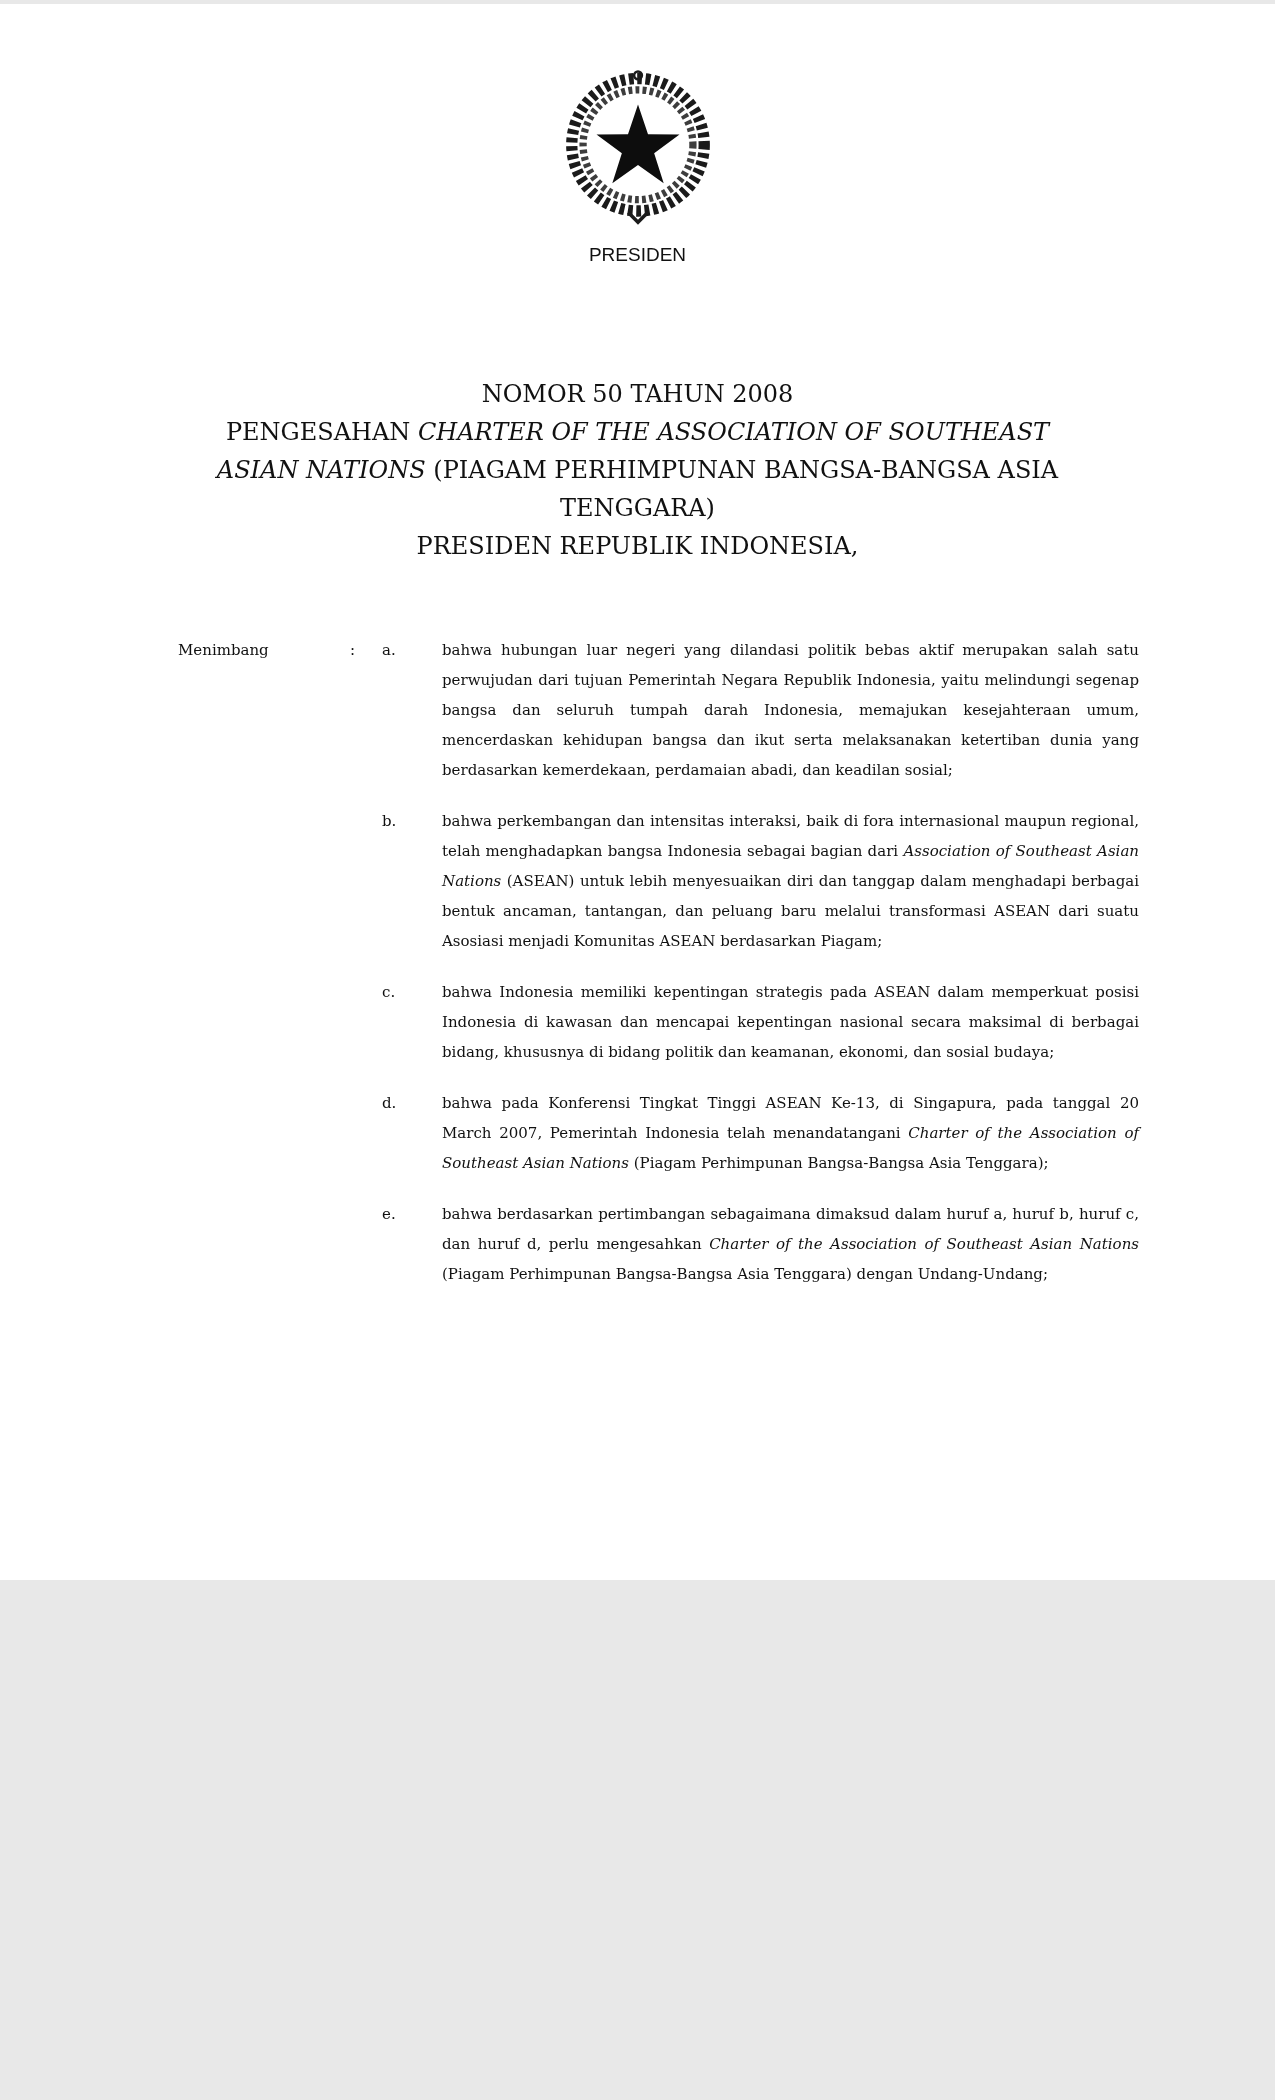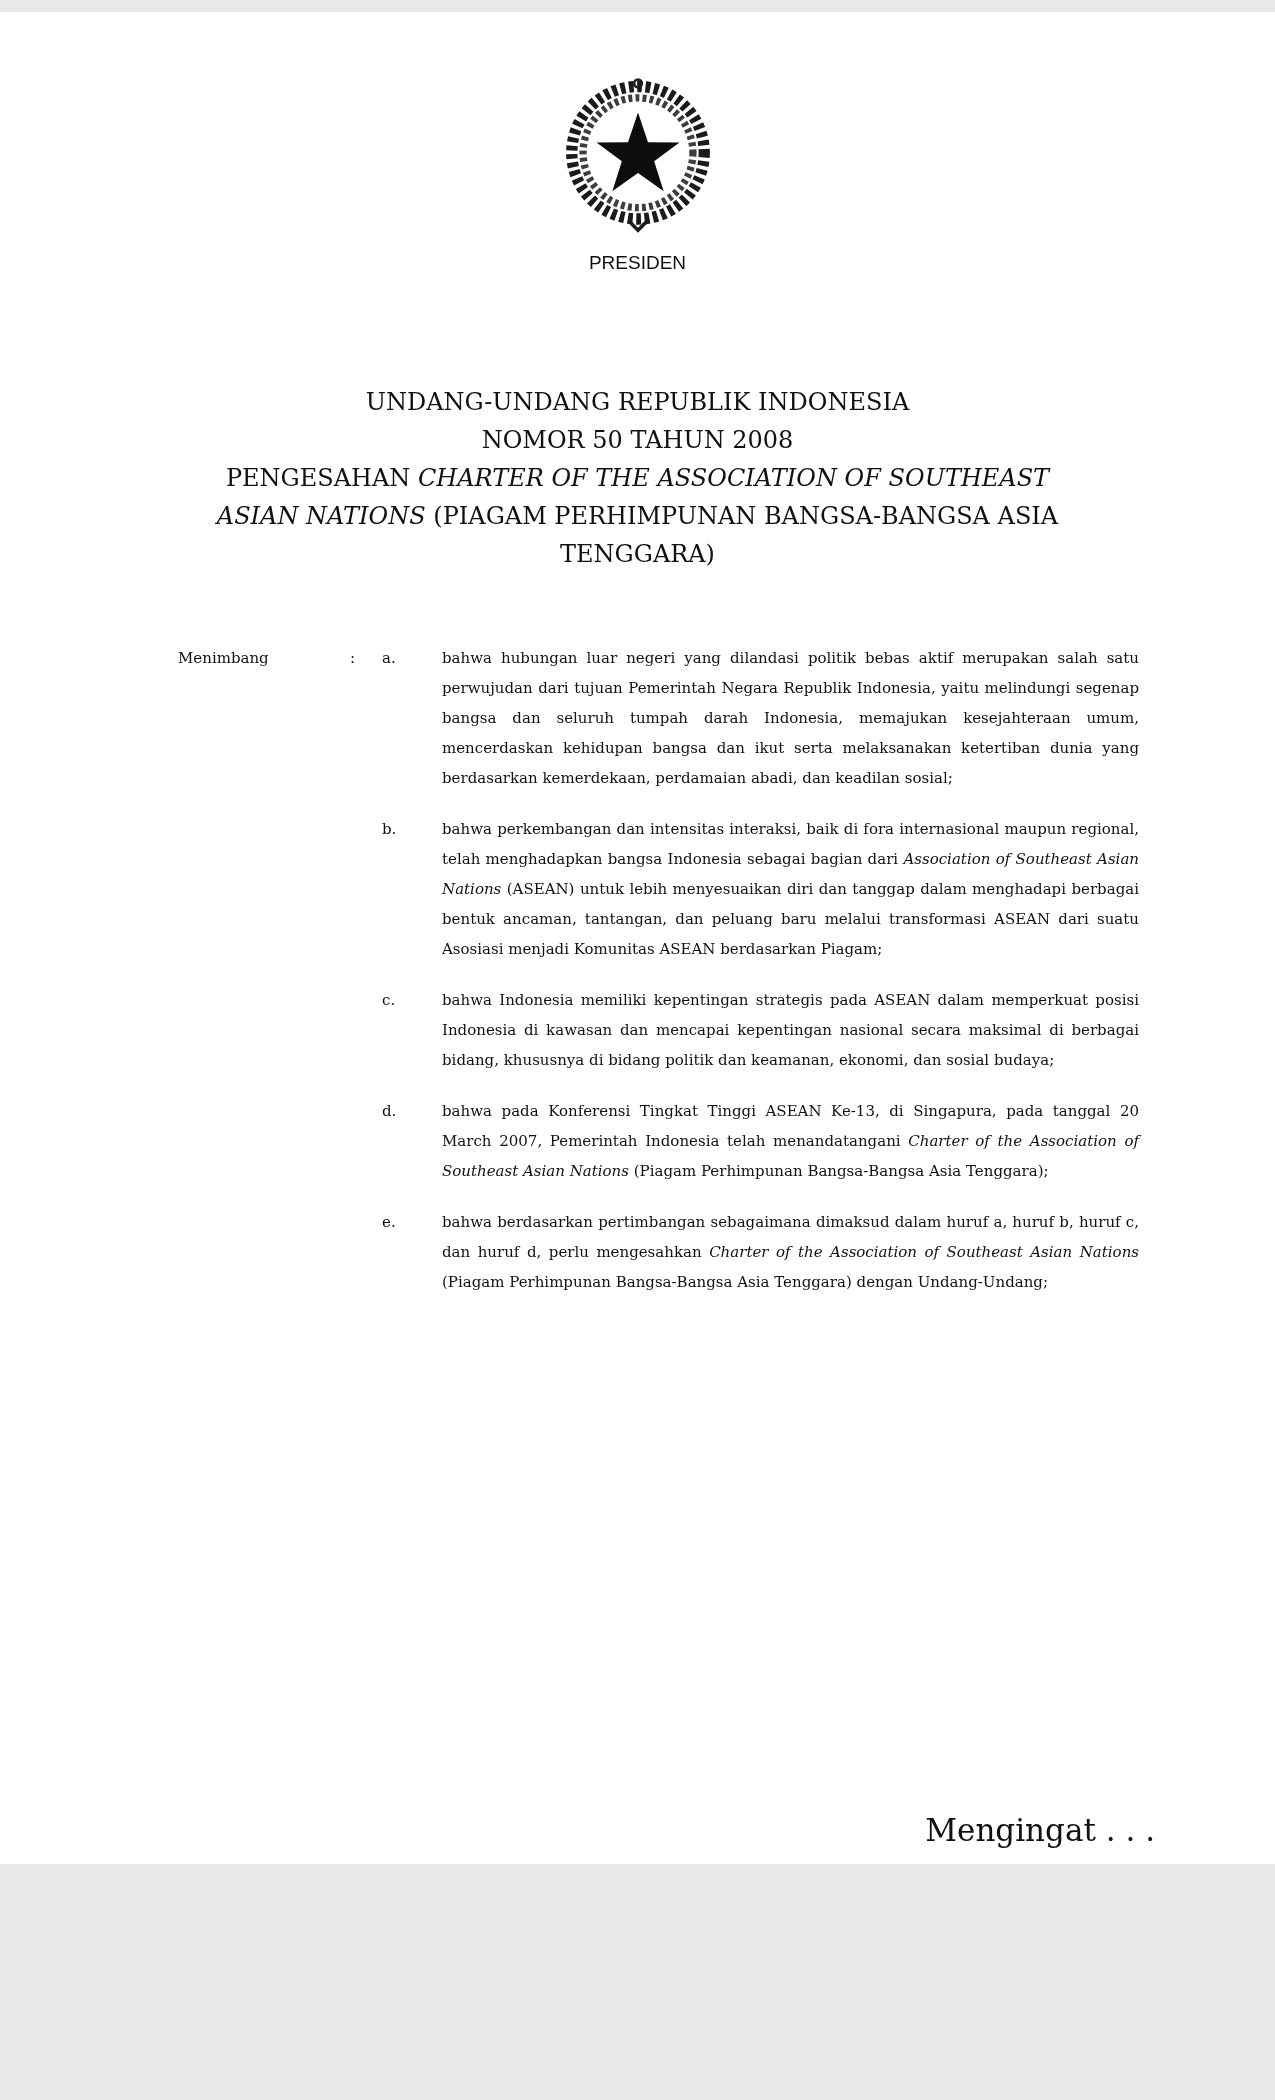--- a/index.html
+++ b/index.html
@@ -1,20 +1,20 @@
 <!DOCTYPE html>
 <html><head>
 <meta charset="utf-8">
 <style>
   * { margin: 0; padding: 0; box-sizing: border-box; }
   html, body { background: #e8e8e8; }
   .page {
     width: 1275px;
-    height: 1852px;
-    margin: 12px auto;
+    height: 1576px;
+    margin: 4px auto;
     background: #ffffff;
     color: #111111;
     font-family: "DejaVu Serif", serif;
     position: relative;
     overflow: hidden;
   }
   .seal-block {
     padding-top: 60px;
     text-align: center;
   }
@@ -72,23 +72,23 @@
       <circle cx="50" cy="7" r="2.4" fill="none" stroke="#1b1b1b" stroke-width="1.6"></circle>
       <path d="M44 92 L50 98 L56 92" fill="none" stroke="#1b1b1b" stroke-width="2.2"></path>
       <polygon fill="#0d0d0d" points="50,25 56.2,43.5 75.7,43.7 60,55.2 65.9,73.8 50,62.5 34.1,73.8 40,55.2 24.3,43.7 43.8,43.5"></polygon>
     </svg>
     <div class="institution">
       <div>PRESIDEN</div>
     </div>
   </div>
 
   <div class="title-block">
-    <div>UNDANG-UNDANG REPUBLIK INDONESIA</div>
     <div>NOMOR 50 TAHUN 2008</div>
     <div class="title-line4"><span>PENGESAHAN </span><span class="em">CHARTER OF THE ASSOCIATION OF SOUTHEAST ASIAN NATIONS</span><span> (PIAGAM PERHIMPUNAN BANGSA-BANGSA ASIA TENGGARA)</span></div>
+    <div>PRESIDEN REPUBLIK INDONESIA,</div>
   </div>
 
   <div class="considerations">
 
     <div class="c-row">
       <div>Menimbang</div>
       <div>:</div>
       <div>a.</div>
       <div class="c-par"><span>bahwa hubungan luar negeri yang dilandasi politik bebas aktif merupakan salah satu perwujudan dari tujuan Pemerintah Negara Republik Indonesia, yaitu melindungi segenap bangsa dan seluruh tumpah darah Indonesia, memajukan kesejahteraan umum, mencerdaskan kehidupan bangsa dan ikut serta melaksanakan ketertiban dunia yang berdasarkan kemerdekaan, perdamaian abadi, dan keadilan sosial;</span></div>
     </div>

